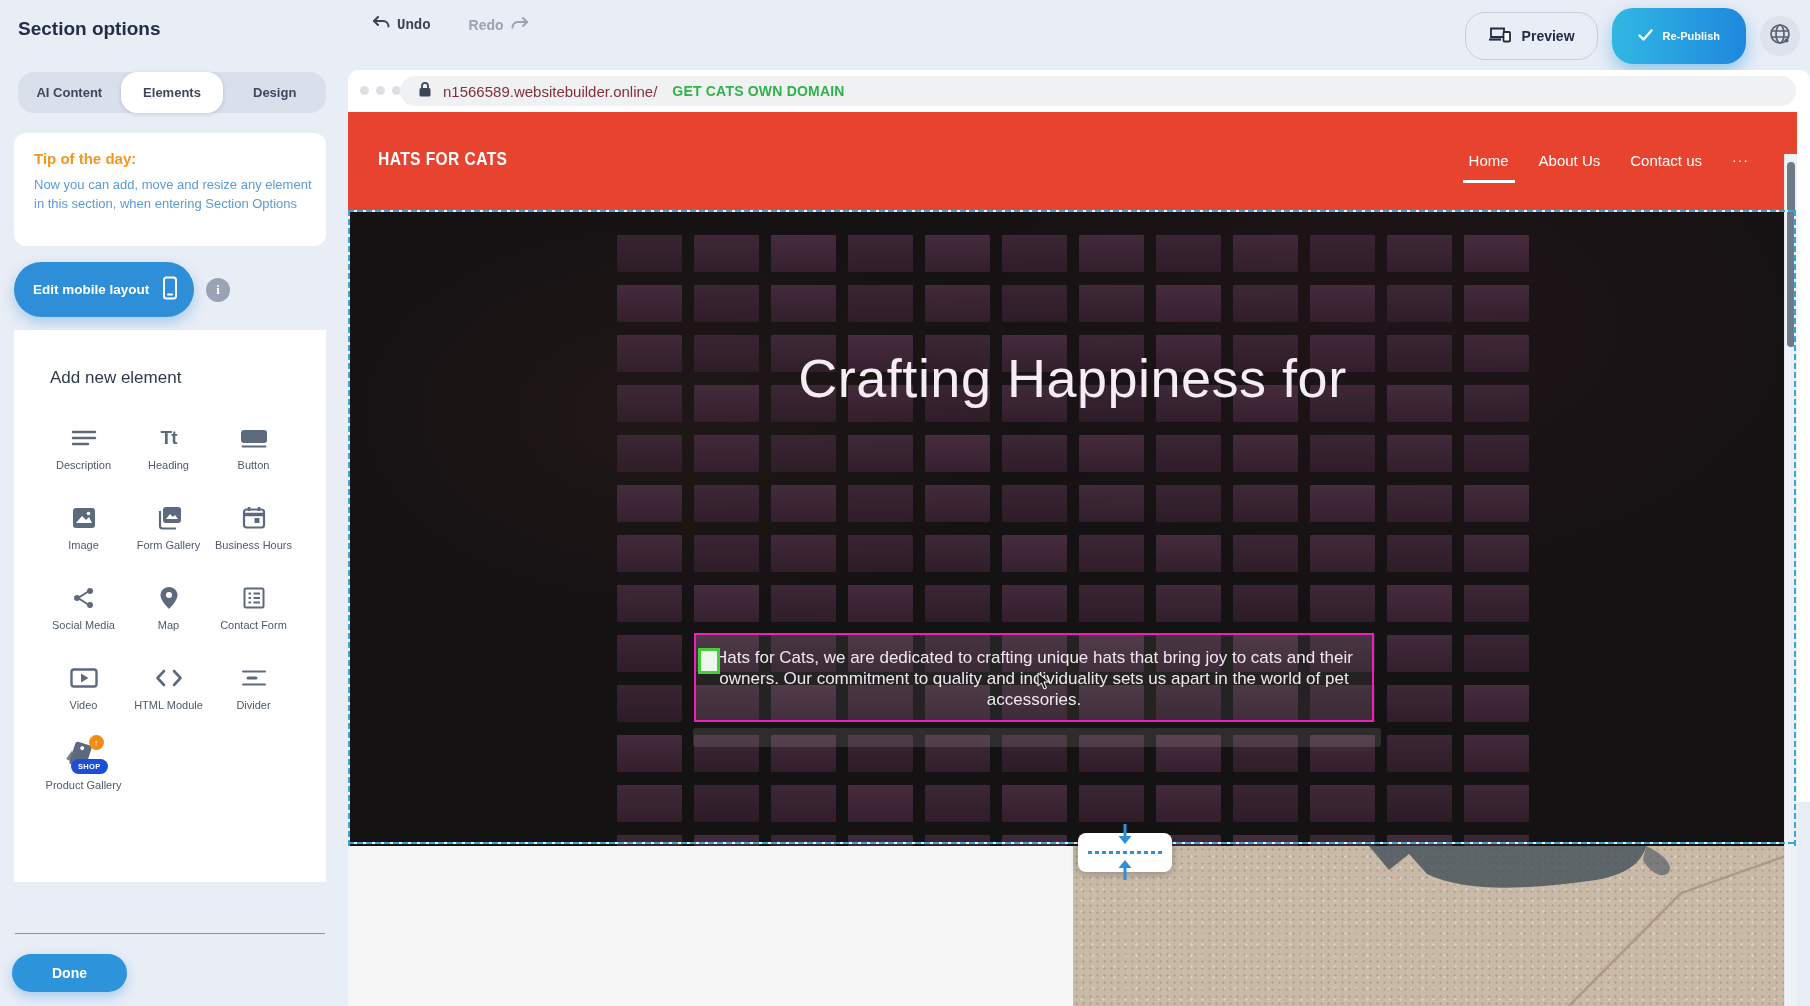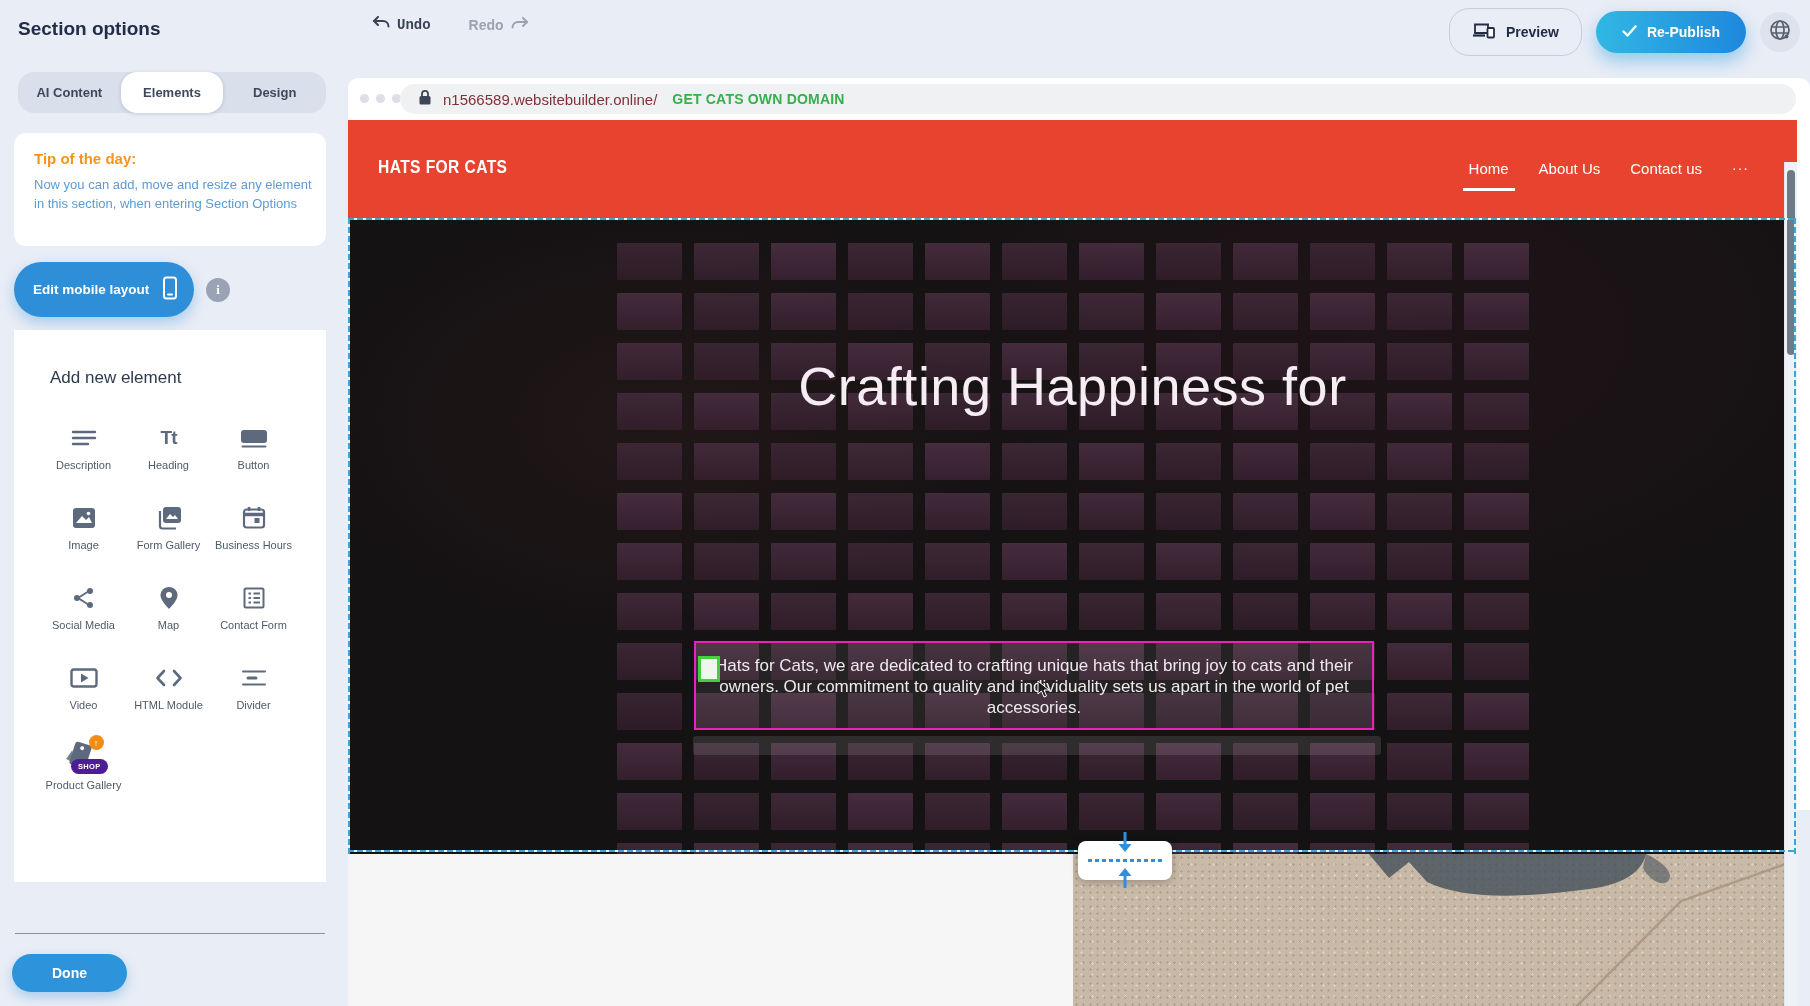--- a/index.html
+++ b/index.html
@@ -9,22 +9,22 @@
   
   .topbar { position:absolute; left:0; top:0; width:1810px; height:70px; }
   .page-title { position:absolute; left:18px; top:18px; font-size:19px; font-weight:bold; color:#232d49; }
   .undo-redo { position:absolute; left:372px; top:16px; display:flex; gap:38px; align-items:center; }
   .ur-btn { display:flex; align-items:center; gap:7px; font-size:14px; font-weight:bold; cursor:pointer; }
   .ur-btn.enabled { color:#3a4254;font-family:Liberation Mono, monospace; }
   .ur-btn.disabled { color:#9ba3b0; }
   .topbar-right { position:absolute; right:10px; top:8px; display:flex; align-items:center; gap:14px; }
   .preview-btn { height:48px; padding:0 22px; border:1px solid #c7cfdb; border-radius:20px; background:transparent;
     display:flex; align-items:center; gap:10px; font-size:14px; font-weight:bold; color:#222c46; cursor:pointer; }
-  .republish-btn { height:42px; padding:0 26px; border:none; border-radius:21px;
-    background:linear-gradient(90deg,#31b7e3,#1e88dd); color:#fff; font-size:14px; font-weight:bold;
+  .republish-btn { height:56px; padding:0 26px; border:none; border-radius:21px;
+    background:linear-gradient(90deg,#31b7e3,#1e88dd); color:#fff; font-size:11px; font-weight:bold;
     display:flex; align-items:center; gap:10px; cursor:pointer; box-shadow:0 8px 18px rgba(38,155,224,.45); }
   .globe-btn { width:40px; height:40px; border-radius:50%; background:#dde2ec; display:flex; align-items:center; justify-content:center; cursor:pointer; }
 
   
   .sidebar { position:absolute; left:0; top:70px; width:348px; height:936px; }
   .tabs { position:absolute; left:18px; top:2px; width:308px; height:41px; background:#d9dfeb; border-radius:16px; display:flex; }
   .tab { flex:1; display:flex; align-items:center; justify-content:center; font-size:13px; font-weight:bold; color:#3e485d; border-radius:16px; cursor:pointer; }
   .tab.active { background:#fff; box-shadow:0 1px 4px rgba(40,60,90,.18); }
   .tip-card { position:absolute; left:14px; top:63px; width:312px; height:113px; background:#fff; border-radius:12px; padding:17px 20px; }
   .tip-title { color:#f7941e; font-weight:bold; font-size:15px; margin-bottom:9px; }
@@ -39,27 +39,27 @@
   .el-grid { position:absolute; left:27px; top:84px; width:256px; display:grid; grid-template-columns:repeat(3,85px); }
   .el-cell { height:80px; display:flex; flex-direction:column; align-items:center; padding-top:8px; cursor:pointer; }
   .el-icon { height:32px; display:flex; align-items:center; justify-content:flex-start; color:#5d6a7d; }
   .el-label { margin-top:5px; font-size:11px; color:#4e5a6a; text-align:center; line-height:1.25; }
   .heading-glyph { font-size:19px; font-weight:bold; color:#5d6a7d; letter-spacing:-1px; }
   .pg-icon { position:relative; width:44px; height:34px; }
   .pg-tag { position:absolute; left:10px; top:2px; width:17px; height:24px; background:#5d6a7d; border-radius:3px; transform:rotate(18deg); }
   .pg-tag::after { content:""; position:absolute; left:6px; top:3px; width:4px; height:4px; border-radius:50%; background:#fff; }
   .pg-flap { position:absolute; left:4px; top:10px; width:0; height:0; border-top:7px solid transparent; border-bottom:7px solid transparent; border-right:8px solid #77828f; transform:rotate(-14deg); }
   .pg-badge { position:absolute; right:2px; top:-6px; width:15px; height:15px; border-radius:50%; background:#f28c13; color:#fff; font-size:9px; font-weight:bold; display:flex; align-items:center; justify-content:center; }
-  .pg-shop { position:absolute; right:-2px; bottom:1px; background:#4c1d95; color:#fff; font-size:7.5px; font-weight:bold; padding:3px 7px; border-radius:9px; letter-spacing:.3px;margin-top:20px; }
+  .pg-shop { position:absolute; right:-2px; bottom:1px; background:#1d4ed8; color:#fff; font-size:7.5px; font-weight:bold; padding:3px 7px; border-radius:9px; letter-spacing:.3px;margin-top:20px; }
   .sidebar-divider { position:absolute; left:15px; top:863px; width:310px; height:0; border-top:1.5px solid #8d929c; }
   .done-btn { position:absolute; left:12px; top:884px; width:115px; height:38px; border:none; border-radius:19px; background:#2d93da;
     color:#fff; font-size:14px; font-weight:bold; cursor:pointer; box-shadow:0 5px 12px rgba(45,147,218,.35); }
 
   
-  .browser { position:absolute; left:348px; top:70px; width:1462px; height:732px; background:#fff; border-radius:10px 10px 0 0;margin-top:8px; }
+  .browser { position:absolute; left:348px; top:70px; width:1462px; height:732px; background:#fff; border-radius:10px 10px 0 0; }
   .chrome { position:absolute; left:0; top:0; width:1462px; height:42px; }
   .win-dots { position:absolute; left:12px; top:16px; display:flex; gap:7px; }
   .win-dots span { width:9px; height:9px; border-radius:50%; background:#dcdfe4; }
   .url-bar { position:absolute; left:52px; top:6px; width:1396px; height:30px; background:#f0f1f3; border-radius:15px; display:flex; align-items:center; padding-left:18px; gap:11px; }
   .url-text { font-size:15px; color:#833038; }
   .domain-link { font-size:14px; font-weight:bold; color:#33b14a; letter-spacing:.2px; margin-left:4px; cursor:pointer; }
 
   .site { position:absolute; left:0; top:42px; width:1449px; height:894px; overflow:hidden; }
 
   

